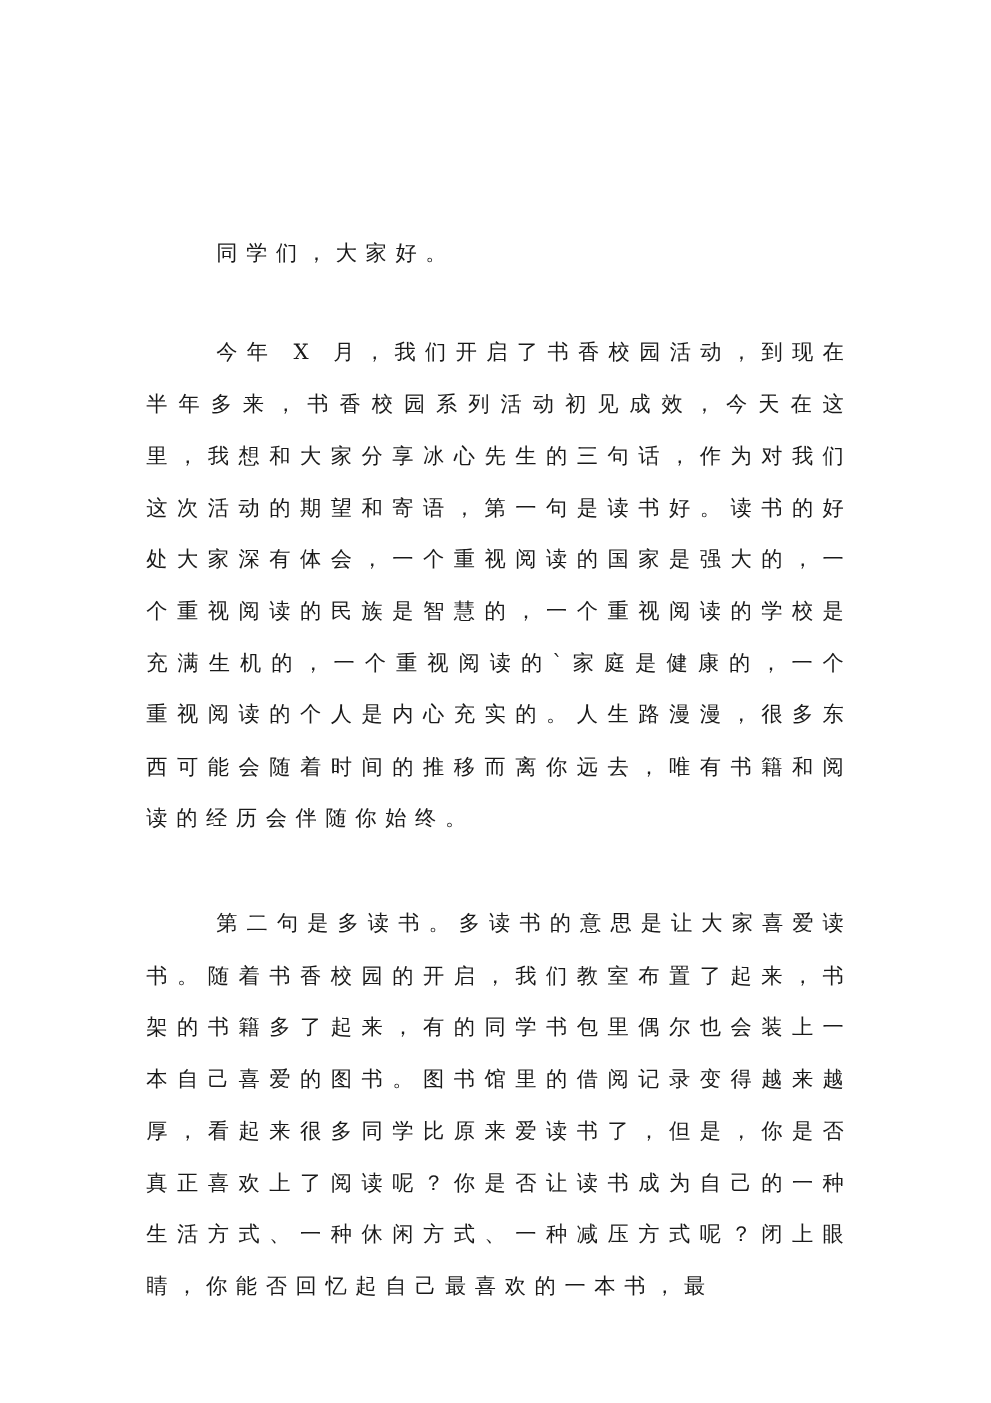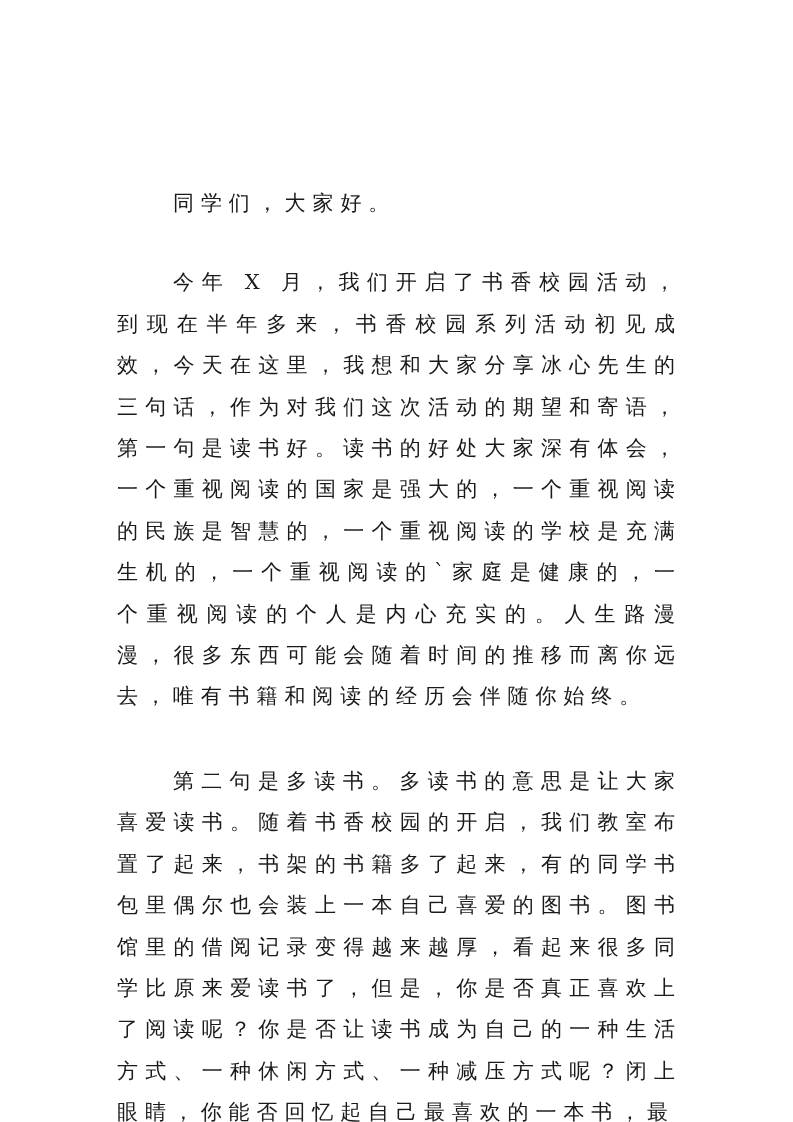--- a/index.html
+++ b/index.html
@@ -7,21 +7,21 @@
   .page {
     position: absolute;
     left: 117px;
     top: 183px;
     width: 565px;
     font-family: "DejaVu Serif", "Liberation Serif", serif;
     color: #1a1a1a;
   }
   .para {
     margin: 0 0 41px 0;
-    font-size: 21px;
+    font-size: 17px;
     line-height: 41.4px;
     text-indent: 56px;
     letter-spacing: 6.9px;
     text-align: justify;
     word-break: break-all;
   }
   .para.p1 { margin-bottom: 38px; }
   .para.p2 { margin-bottom: 48px; }
   .para.p3 { margin-bottom: 43px; margin-top: 24px; }
 </style>

